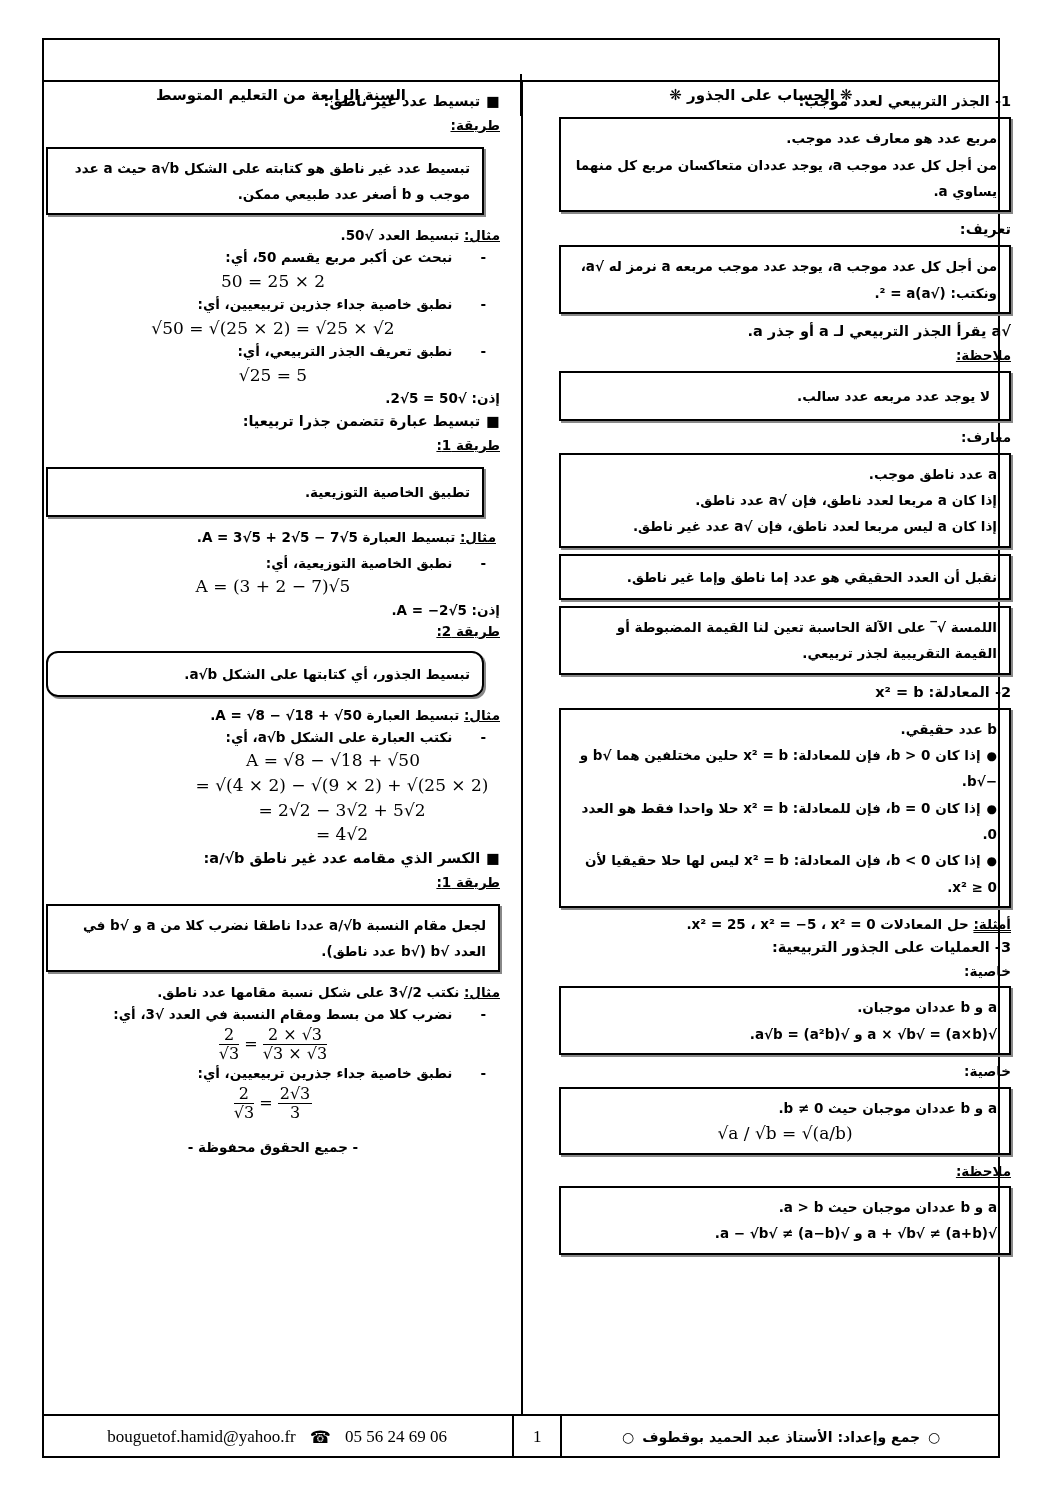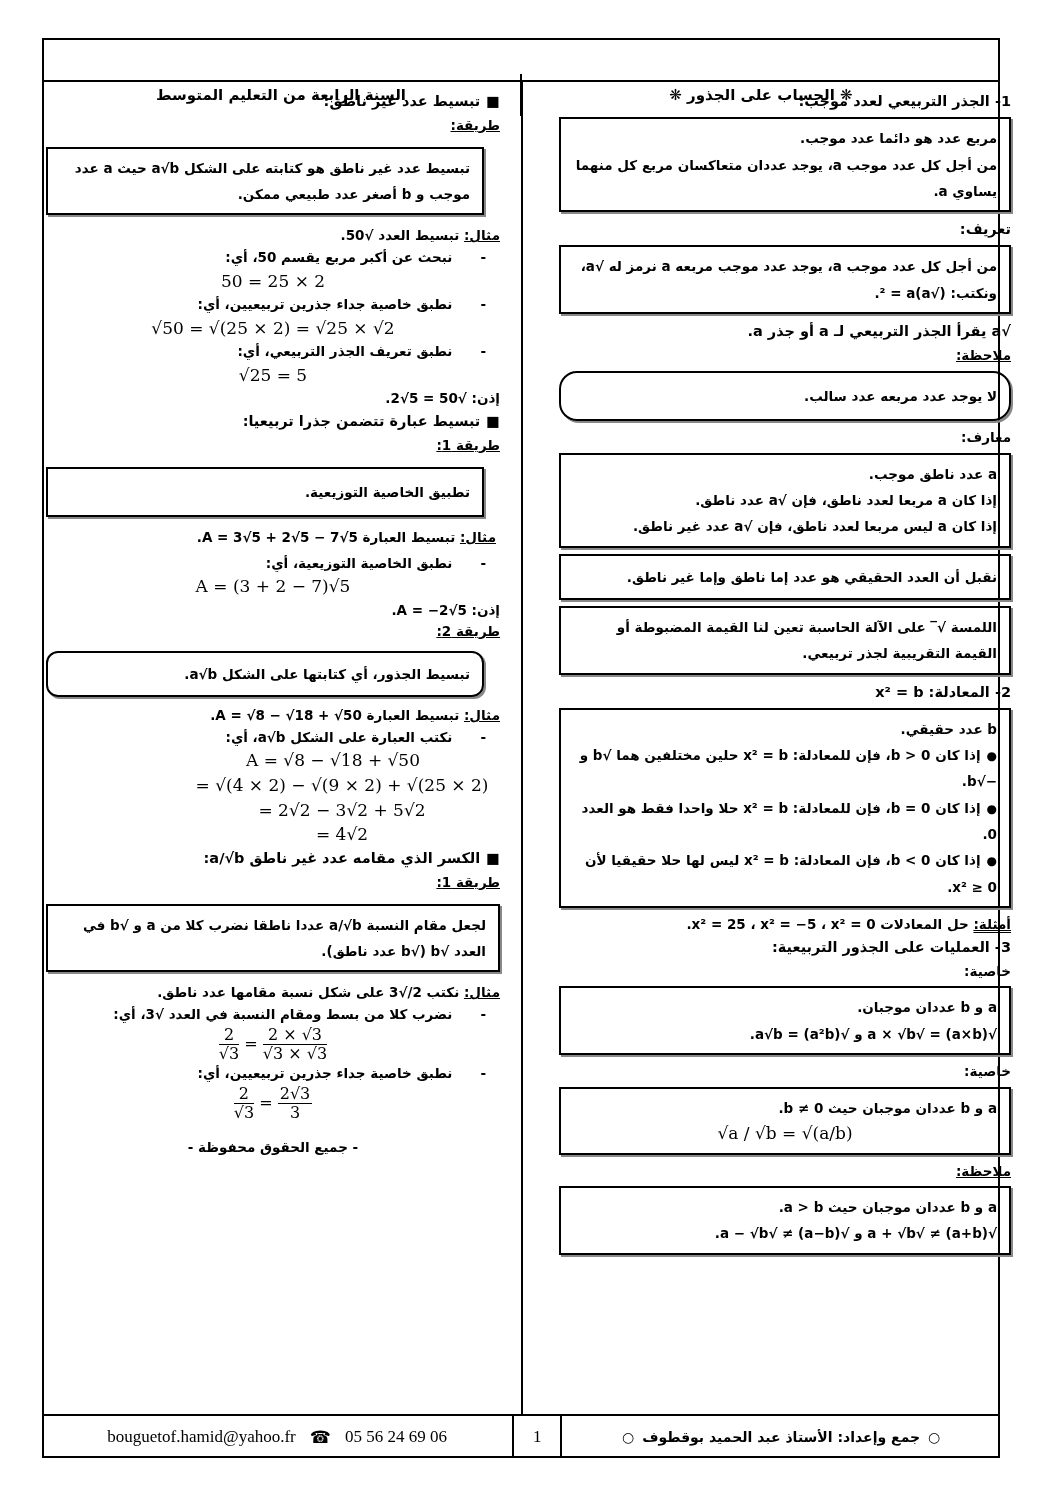--- a/index.html
+++ b/index.html
@@ -45,30 +45,30 @@
   <div class="header-row">
     <div class="header-cell hc-left">السنة الرابعة من التعليم المتوسط</div>
     <div class="header-cell hc-right">❋ الحساب على الجذور ❋</div>
   </div>
 
   <div class="col-divider"></div>
 
   <div class="column col-right">
     <p class="heading">1- الجذر التربيعي لعدد موجب:</p>
     <div class="box">
-      <p>مربع عدد هو دائما عدد موجب.</p>
+      <p>مربع عدد هو معارف عدد موجب.</p>
       <p>من أجل كل عدد موجب a، يوجد عددان متعاكسان مربع كل منهما يساوي a.</p>
     </div>
     <p class="heading">تعريف:</p>
     <div class="box">
       <p>من أجل كل عدد موجب a، يوجد عدد موجب مربعه a نرمز له √a، ونكتب: (√a)² = a.</p>
     </div>
     <p class="heading">√a يقرأ الجذر التربيعي لـ a أو جذر a.</p>
     <p class="sub">ملاحظة:</p>
-    <div class="box" style="padding:10px 12px;border-radius:18px;">
+    <div class="box" style="padding:10px 19px;">
       <p>لا يوجد عدد مربعه عدد سالب.</p>
     </div>
     <p style="margin:4px 0 0 0;">معارف:</p>
     <div class="box">
       <p>a عدد ناطق موجب.</p>
       <p>إذا كان a مربعا لعدد ناطق، فإن √a عدد ناطق.</p>
       <p>إذا كان a ليس مربعا لعدد ناطق، فإن √a عدد غير ناطق.</p>
     </div>
     <div class="box" style="padding:8px 12px;">
       <p>نقبل أن العدد الحقيقي هو عدد إما ناطق وإما غير ناطق.</p>

